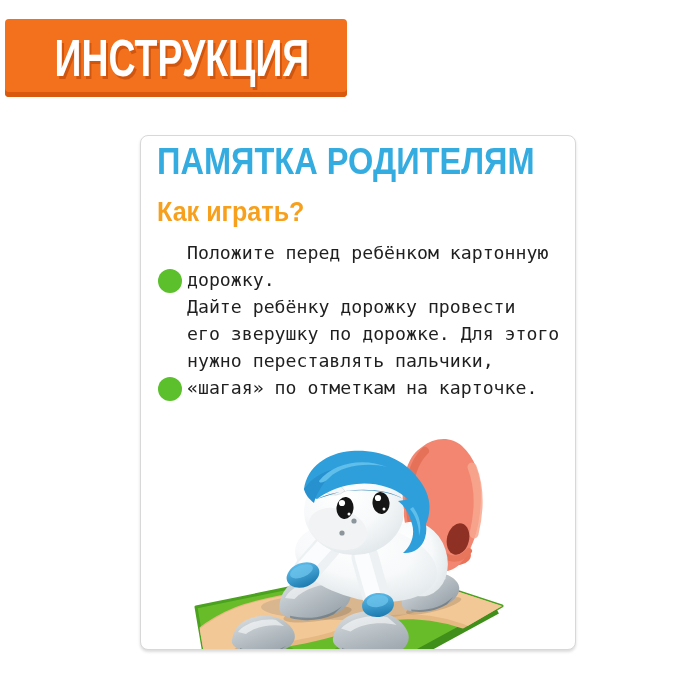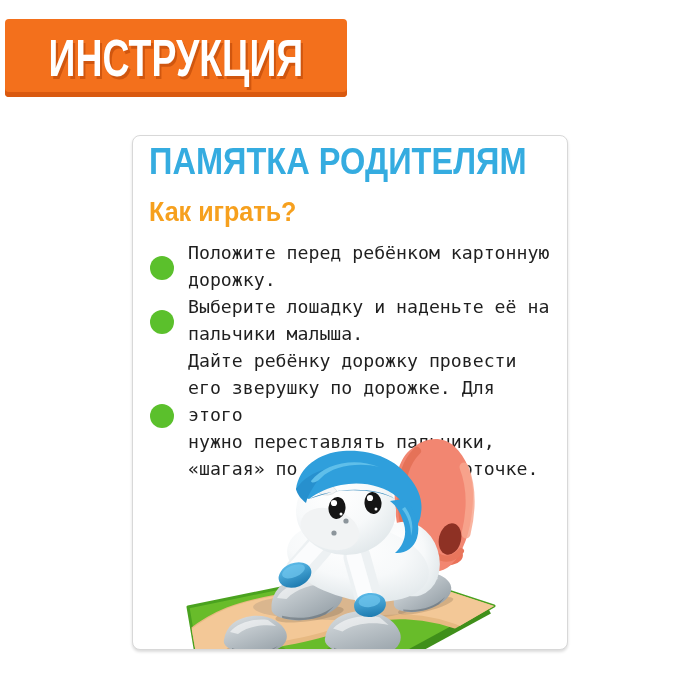--- a/index.html
+++ b/index.html
@@ -5,47 +5,47 @@
   html,body{margin:0;padding:0;}
   body{
     width:700px;height:700px;position:relative;background:#ffffff;
     font-family:"Liberation Sans", sans-serif;overflow:hidden;
   }
   
   .banner{
     position:absolute;left:5px;top:19px;width:342px;height:78px;
     background:#F3701C;border-radius:4px;
     box-shadow:inset 0 -5px 0 #D9590F;
-    display:flex;align-items:center;justify-content:center;
+    display:flex;align-items:center;
   }
   .banner-label{
     color:#ffffff;font-weight:bold;font-size:52px;line-height:1;
     letter-spacing:0px;white-space:nowrap;
     transform:scaleX(0.72);transform-origin:center center;
     text-shadow:3px 3px 0 rgba(178,66,5,0.55);
   }
   
   .card{
-    position:absolute;left:132px;top:135px;width:436px;height:515px;
+    position:absolute;left:140px;top:135px;width:436px;height:515px;
     box-sizing:border-box;background:#ffffff;
     border:1px solid #D8D8D8;border-radius:8px;
     box-shadow:0 2px 3px rgba(0,0,0,0.14);
     overflow:hidden;
   }
   .card-inner{padding:6px 12px 0 16px;}
   .card-title{
     margin:0;color:#35ACE0;font-size:37px;font-weight:bold;line-height:39px;
     white-space:nowrap;transform:scaleX(0.88);transform-origin:left center;
   }
   .card-subtitle{
     margin:17px 0 0 0;color:#F6A01E;font-size:27px;font-weight:bold;line-height:28px;
     white-space:nowrap;transform:scaleX(0.93);transform-origin:left center;
   }
   .howto-list{list-style:none;margin:13px 0 0 0;padding:0 0 0 1px;}
-  .howto-item{display:flex;column-gap:14px;align-items:center;}
+  .howto-item{display:flex;column-gap:5px;align-items:flex-end;}
   .bullet-dot{
     width:24px;height:24px;border-radius:50%;background:#5BC02C;
     flex:0 0 24px;margin-top:3px;
   }
   .howto-text{
     font-family:"DejaVu Sans Mono", monospace;
     font-size:18.2px;line-height:27px;color:#1F1F1F;
     white-space:pre-line;width:382px;
   }
   
@@ -62,25 +62,20 @@
 
 <div class="card">
   <div class="card-inner">
     <h1 class="card-title">ПАМЯТКА РОДИТЕЛЯМ</h1>
     <h2 class="card-subtitle">Как играть?</h2>
     <ul class="howto-list">
       <li class="howto-item">
         <span class="bullet-dot"></span>
         <div class="howto-text">Положите перед ребёнком картонную
 дорожку.</div>
-      </li>
-      <li class="howto-item">
-        <span class="bullet-dot"></span>
-        <div class="howto-text">Выберите лошадку и наденьте её на
-пальчики малыша.</div>
       </li>
       <li class="howto-item">
         <span class="bullet-dot"></span>
         <div class="howto-text">Дайте ребёнку дорожку провести
 его зверушку по дорожке. Для этого
 нужно переставлять пальчики,
 «шагая» по отметкам на карточке.</div>
       </li>
     </ul>
   </div>

